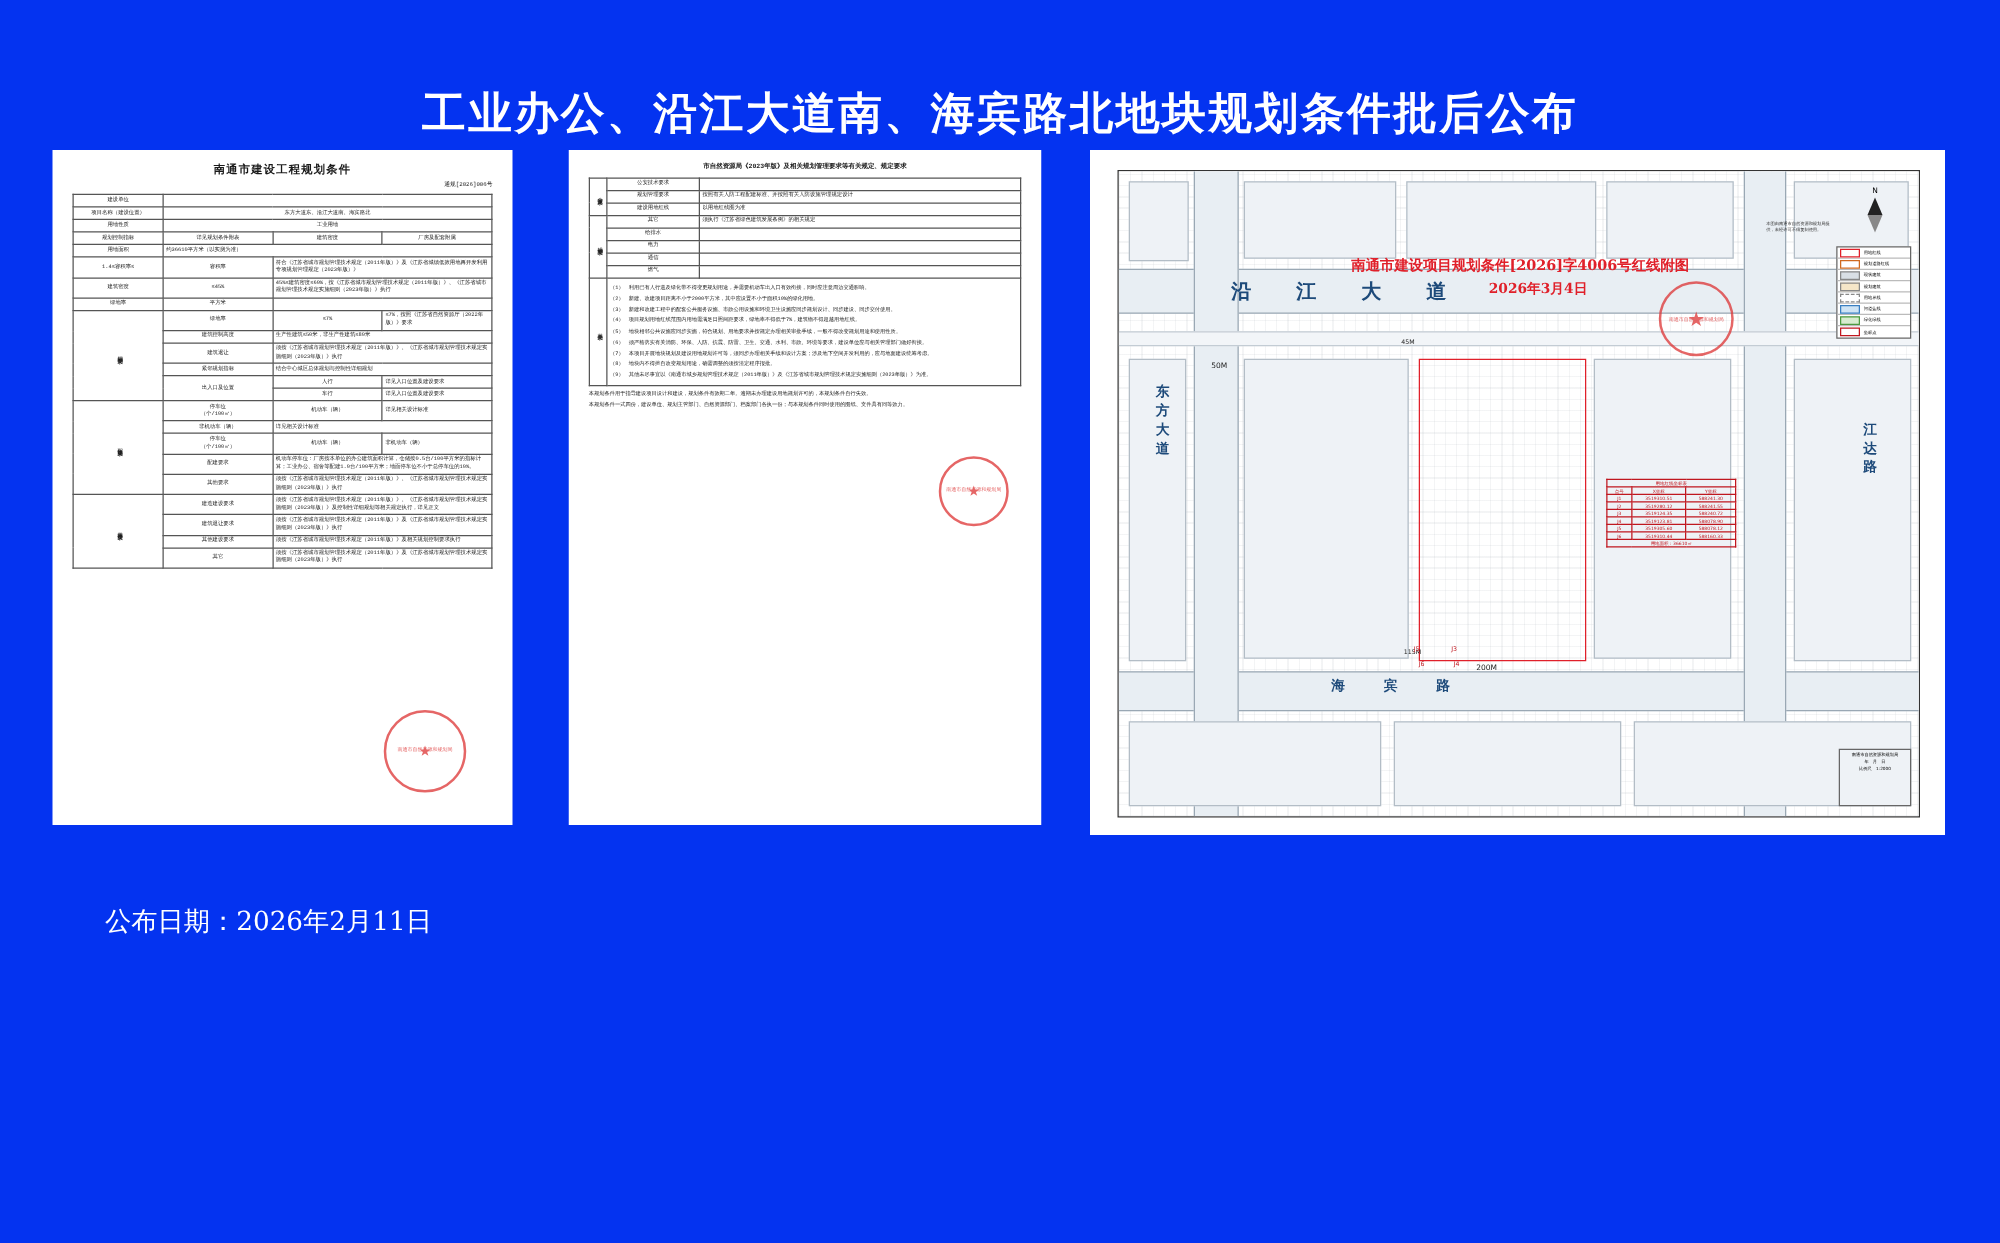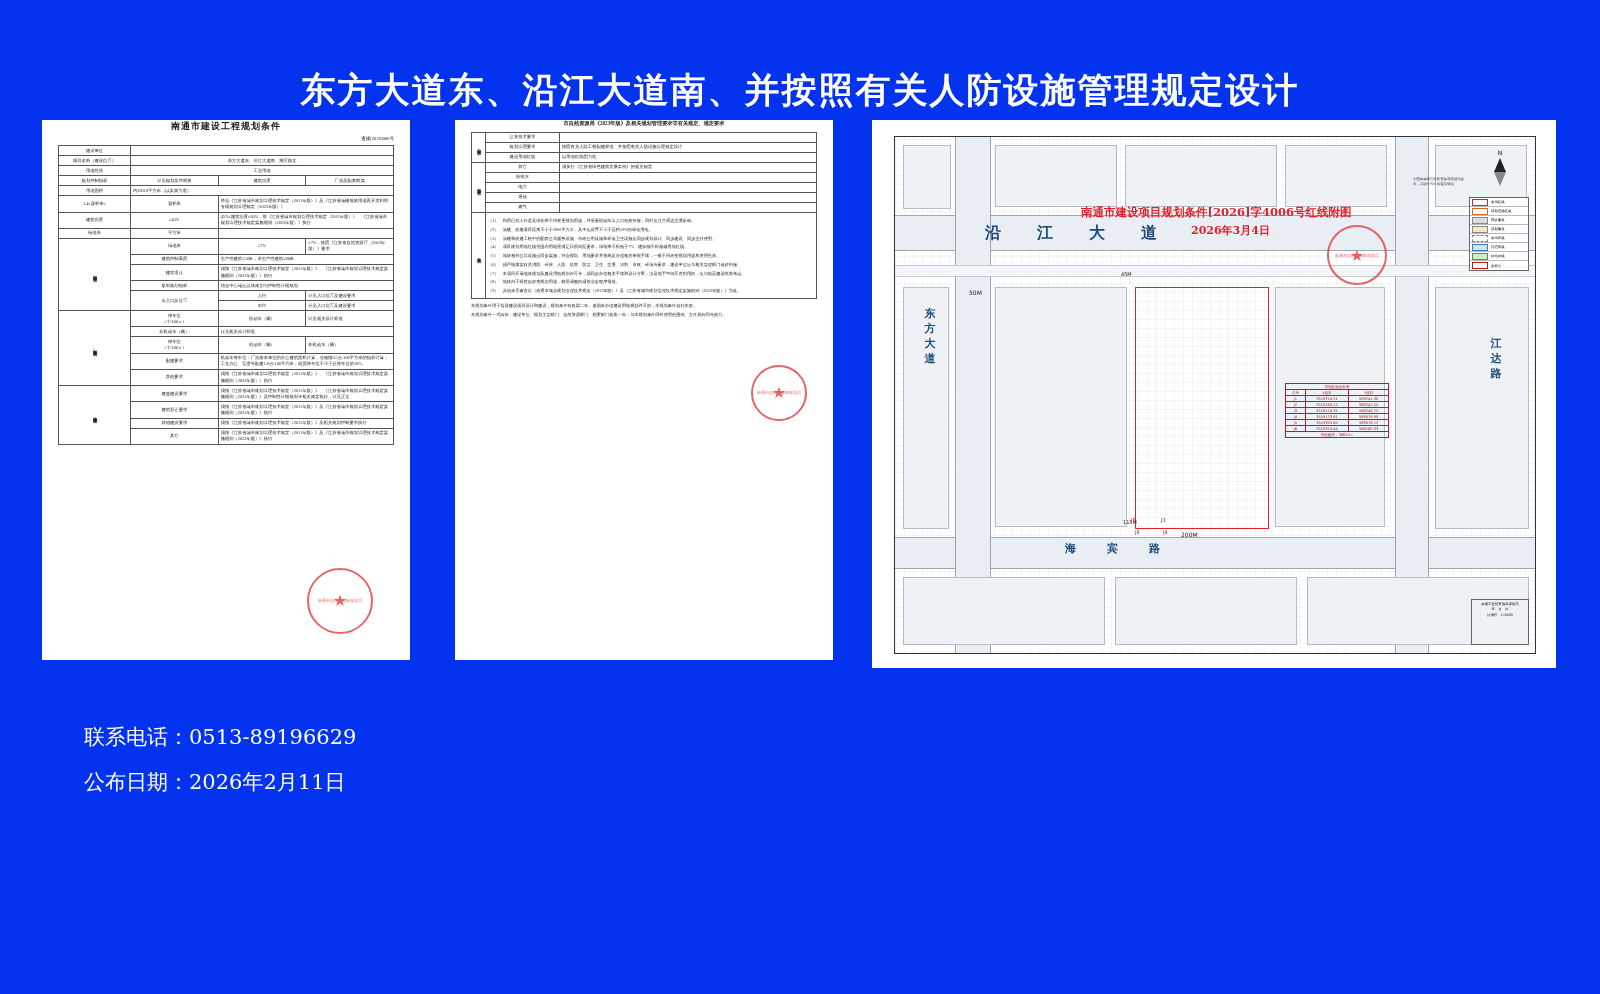--- a/index.html
+++ b/index.html
@@ -35,28 +35,28 @@
     background: #ffffff;
     box-sizing: border-box;
     overflow: hidden;
   }
   .panel-doc1 { left: 42px; top: 0px; width: 368px; height: 540px; }
   .panel-doc2 { left: 455px; top: 0px; width: 378px; height: 540px; }
   .panel-map  { left: 872px; top: 0px; width: 684px; height: 548px; }
 
   
   .doc-inner {
-    padding: 0 16px;
+    padding: 10px 16px;
     box-sizing: border-box;
     width: 100%;
     height: 100%;
     color: #1a1a1a;
     font-size: 4.4px;
     line-height: 1.5;
-    font-family: Liberation Serif, serif;
+    font-family: Liberation Mono, monospace;
   }
   .doc-title {
     text-align: center;
     font-size: 9px;
     font-weight: bold;
     letter-spacing: 1px;
     margin-bottom: 2px;
   }
   .doc-subnum {
     text-align: right;
@@ -262,21 +262,21 @@
     color: #ffffff;
     font-family: "DejaVu Serif", "Liberation Serif", serif;
     font-size: 21px;
     line-height: 1.85;
   }
   .bottom p { margin: 0 0 6px 0; }
 </style>
 </head>
 <body>
 
-<h1 class="page-title">东方大道东、沿江大道南、并按照有关人防设施管理规定设计</h1>
+<h1 class="page-title">工业办公、沿江大道南、海宾路北地块规划条件批后公布</h1>
 
 <div class="panels">
 
   <div class="panel panel-doc1">
     <div class="doc-inner">
       <div class="doc-title">南通市建设工程规划条件</div>
       <div class="doc-subnum">通规[2026]006号</div>
       <table class="form">
         <tbody>
             <tr>
@@ -614,15 +614,14 @@
 
       <div class="seal" style="width:56px;height:56px;left:432px;top:88px;">
         <span class="seal-star">★</span>
         <span class="seal-txt">南通市自然资源和规划局</span>
       </div>
     </div>
   </div>
 </div>
 
 <div class="bottom">
-  <p>联系电话：0513-89196629</p>
   <p>公布日期：2026年2月11日</p>
 </div>
 
 </body></html>

